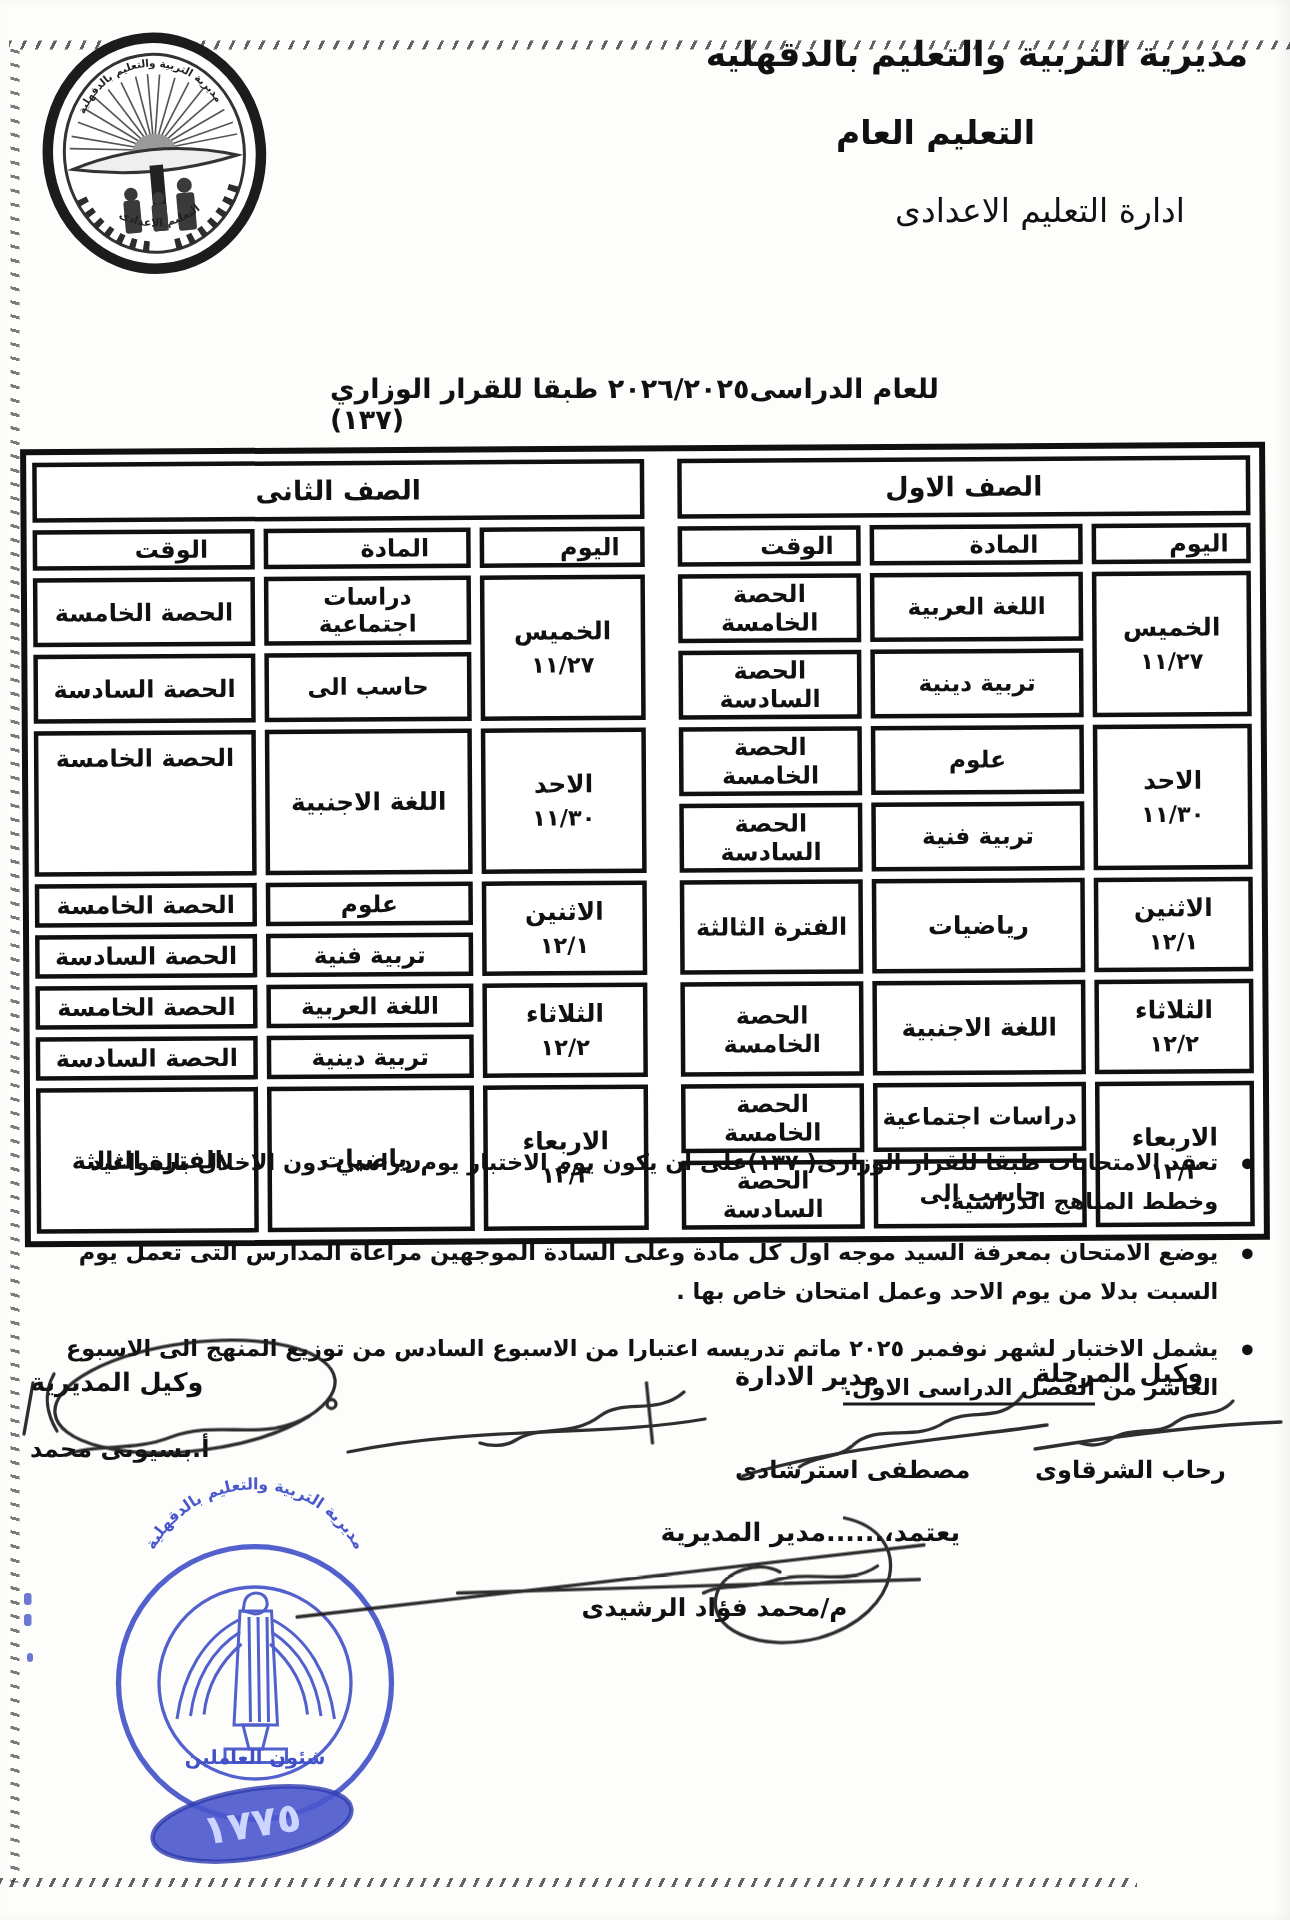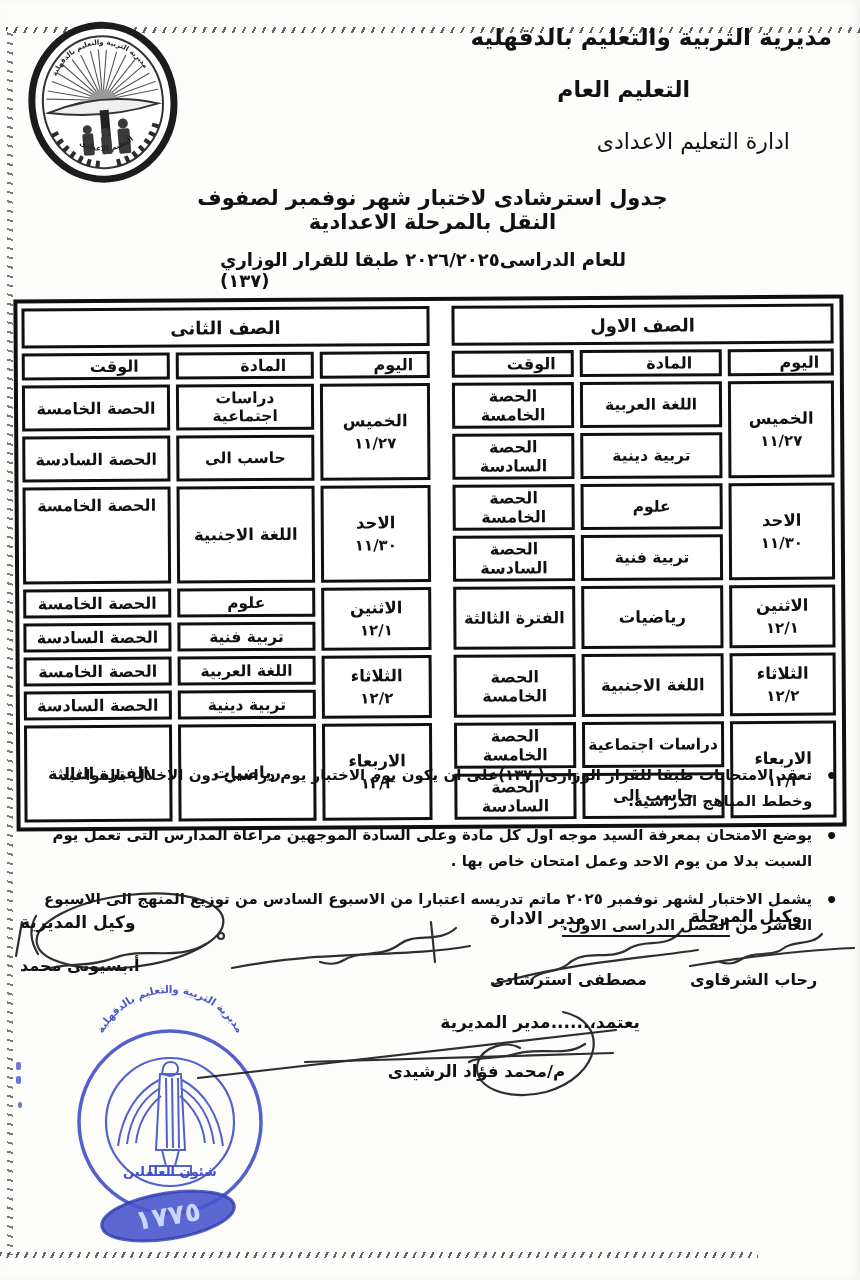--- a/index.html
+++ b/index.html
@@ -109,21 +109,20 @@
       <textPath href="#sealTop" startOffset="50%" text-anchor="middle">مديرية التربية والتعليم بالدقهلية</textPath>
     </text>
     <text font-size="7.5" fill="#222" font-weight="bold">
       <textPath href="#sealBot" startOffset="50%" text-anchor="middle">التعليم الاعدادى</textPath>
     </text>
   </svg>
 
   <div class="org1">مديرية التربية والتعليم بالدقهليه</div>
   <div class="org2">التعليم العام</div>
   <div class="org3">ادارة التعليم الاعدادى</div>
-  <div class="doc-title">جدول استرشادى لاختبار شهر نوفمبر لصفوف النقل بالمرحلة الاعدادية</div>
   <div class="doc-subtitle">للعام الدراسى٢٠٢٦/٢٠٢٥ طبقا للقرار الوزاري (١٣٧)</div>
 
   <div class="sched">
     <table>
       <colgroup>
         <col style="width:106px">
           <col style="width:142px">
           <col style="width:122px">
         <col style="width:10px">
         <col style="width:110px">

